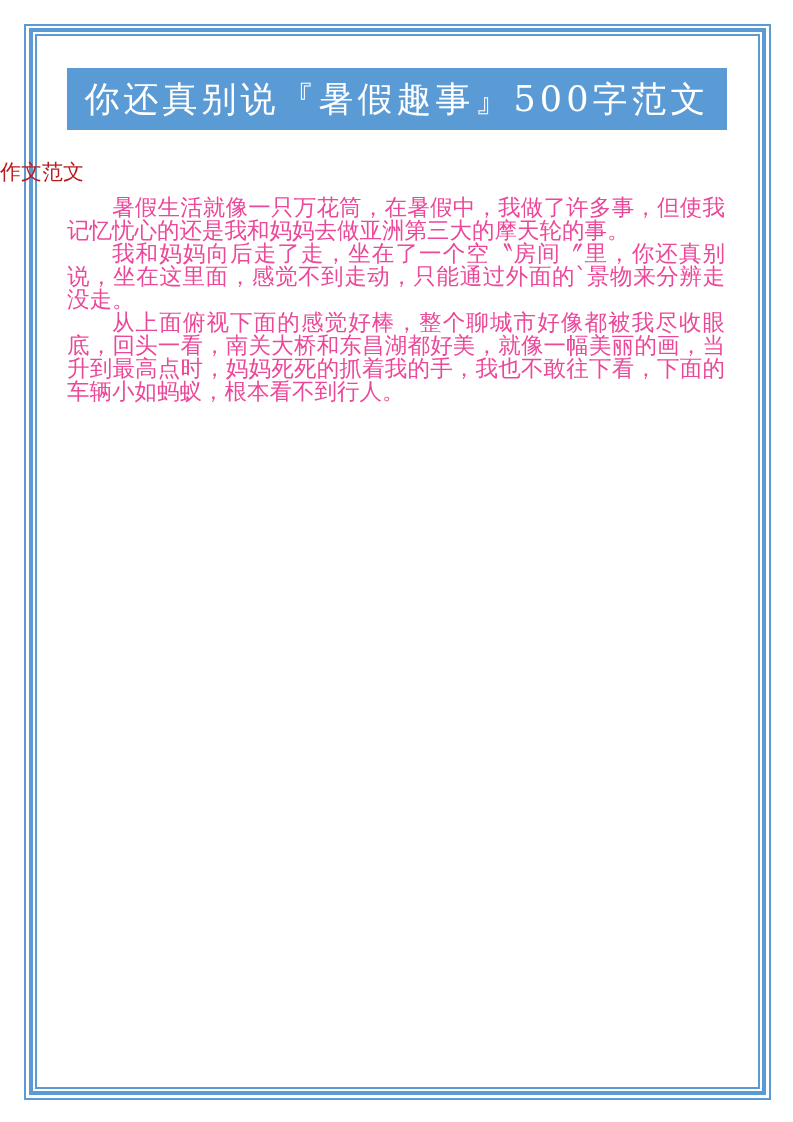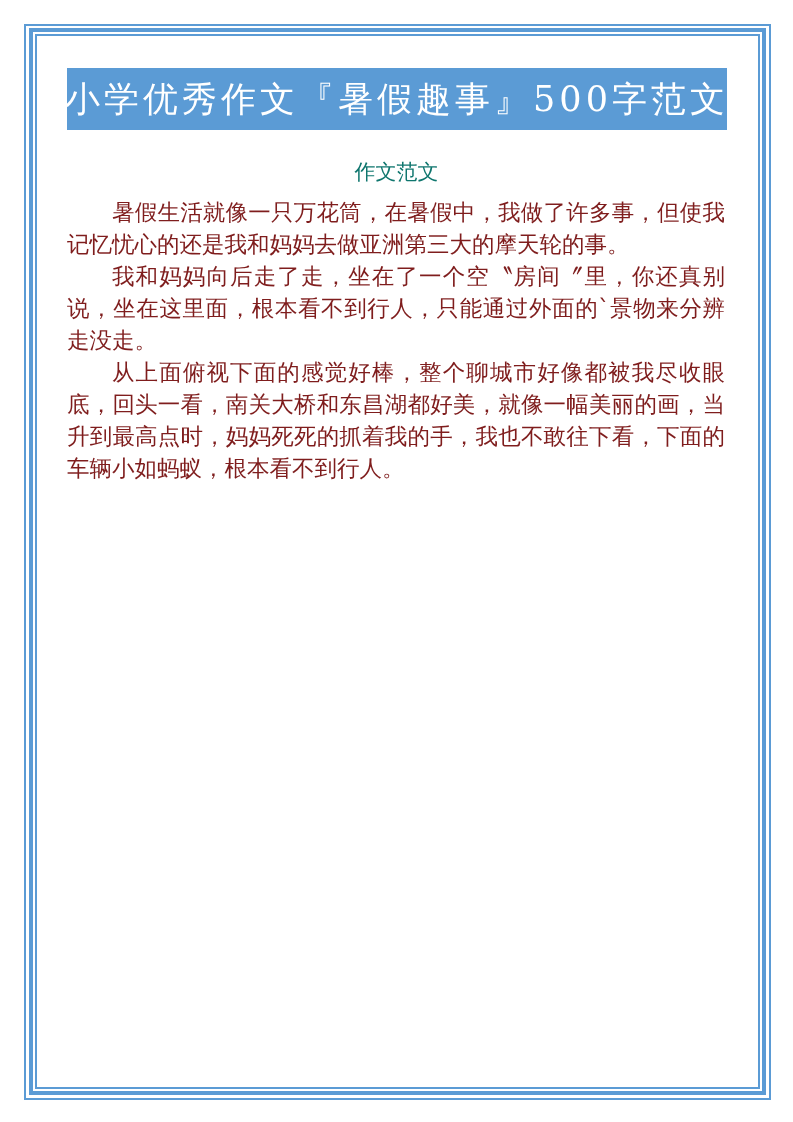--- a/index.html
+++ b/index.html
@@ -53,50 +53,50 @@
       font-size: 35px;
       letter-spacing: 4px;
       white-space: nowrap;
       line-height: 1;
     }
     .subtitle {
       position: absolute;
       left: 0;
       width: 793px;
       top: 157px;
-      text-align: center;
-      color: #0f766e;
+      text-align: left;
+      color: #b91c1c;
       font-size: 21px;
       line-height: 30px;
     }
     .body-text {
       position: absolute;
       left: 67px;
       top: 196px;
       width: 658px;
-      color: #7f1d1d;
+      color: #ec4899;
       font-size: 22.5px;
-      line-height: 32px;
+      line-height: 23px;
     }
     .para {
       margin: 0;
       text-indent: 2em;
       text-align: justify;
     }
   </style>
 </head>
 <body>
 
 <div class="frame-line frame-outer"></div>
 <div class="frame-line frame-middle"></div>
 <div class="frame-line frame-inner"></div>
 
 <div class="title-banner">
-  <span class="title-text">小学优秀作文『暑假趣事』500字范文</span>
+  <span class="title-text">你还真别说『暑假趣事』500字范文</span>
 </div>
 
 <div class="subtitle">作文范文</div>
 
 <div class="body-text">
   <p class="para">暑假生活就像一只万花筒，在暑假中，我做了许多事，但使我记忆忧心的还是我和妈妈去做亚洲第三大的摩天轮的事。</p>
-  <p class="para">我和妈妈向后走了走，坐在了一个空〝房间〞里，你还真别说，坐在这里面，根本看不到行人，只能通过外面的`景物来分辨走没走。</p>
+  <p class="para">我和妈妈向后走了走，坐在了一个空〝房间〞里，你还真别说，坐在这里面，感觉不到走动，只能通过外面的`景物来分辨走没走。</p>
   <p class="para">从上面俯视下面的感觉好棒，整个聊城市好像都被我尽收眼底，回头一看，南关大桥和东昌湖都好美，就像一幅美丽的画，当升到最高点时，妈妈死死的抓着我的手，我也不敢往下看，下面的车辆小如蚂蚁，根本看不到行人。</p>
 </div>
 
 </body></html>

